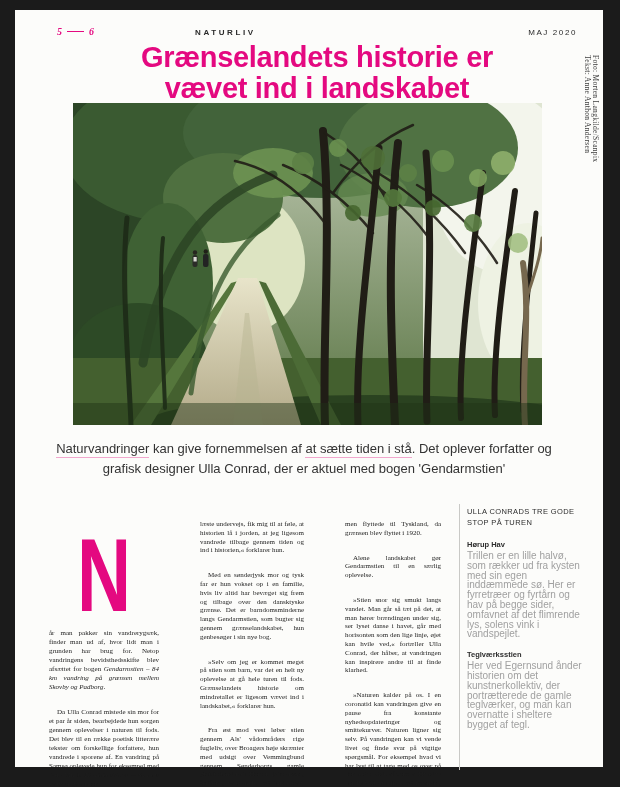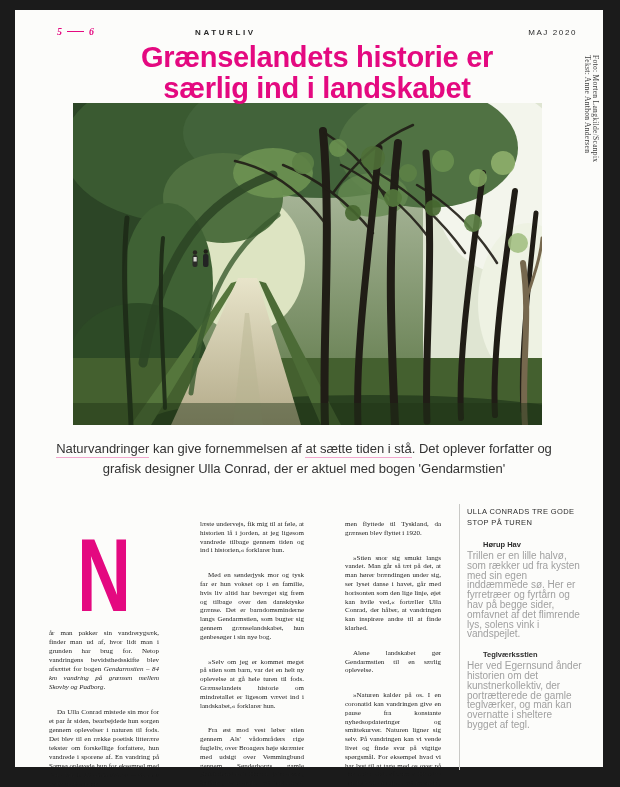--- a/index.html
+++ b/index.html
@@ -80,40 +80,40 @@
     font-family:"Liberation Sans",sans-serif;font-size:6.8px;line-height:10px;
     color:#8f8f8f;text-align:left;text-indent:0;margin:0;
   }
   
   .divider-v{position:absolute;left:444px;top:494px;width:1px;height:266px;background:#c9c9c6;}
   .sidebar{position:absolute;left:452px;top:494px;width:116px;}
   .sidebar h2{
     font-size:7.5px;line-height:10.5px;font-weight:normal;color:#2d2d2d;
     letter-spacing:0.4px;margin:3px 0 12px;
   }
-  .tip h3{font-size:7.5px;line-height:9px;font-weight:bold;color:#2d2d2d;margin:0 16px 2px;}
+  .tip h3{font-size:7.5px;line-height:9px;font-weight:bold;color:#2d2d2d;margin:0 0 2px;}
   .tip p{font-size:10px;line-height:9.8px;color:#a0a0a0;margin:0 0 11px;}
 </style>
 </head>
 <body style="--accent: #e40980;">
 
 <div class="stage">
   <div class="page">
 
     <div class="folio">
       <span>5</span>
       <span class="folio-dash"></span>
       <span>6</span>
     </div>
     <div class="section-label">NATURLIV</div>
     <div class="issue-date">MAJ 2020</div>
 
     <h1 class="headline">
       <span>Grænselandets historie er</span>
-      <span>særlig ind i landskabet</span>
+      <span>vævet ind i landskabet</span>
     </h1>
 
     <div class="photo">
       <svg viewBox="0 0 469 322" preserveAspectRatio="none">
         <defs>
           <linearGradient id="g-bg" x1="0" y1="0" x2="0" y2="1">
             <stop offset="0" stop-color="#c3ccb6"></stop>
               <stop offset="1" stop-color="#5a7544"></stop>
           </linearGradient>
           <linearGradient id="g-path" x1="0" y1="0" x2="0" y2="1">
@@ -209,22 +209,22 @@
         <p class="ind">»Hans tekster om Samsøs natur, som jeg</p>
       </div>
       <div class="col col2">
         <p>læste undervejs, fik mig til at føle, at historien lå i jorden, at jeg ligesom vandrede tilbage gennem tiden og ind i historien,« forklarer hun.</p>
         <p class="ind">Med en sønderjysk mor og tysk far er hun vokset op i en familie, hvis liv altid har bevæget sig frem og tilbage over den dansktyske grænse. Det er barndomsminderne langs Gendarmstien, som bugter sig gennem grænselandskabet, hun genbesøger i sin nye bog.</p>
         <p class="ind">»Selv om jeg er kommet meget på stien som barn, var det en helt ny oplevelse at gå hele turen til fods. Grænselandets historie om mindretallet er ligesom vævet ind i landskabet,« forklarer hun.</p>
         <p class="ind">Fra øst mod vest løber stien gennem Als' vådområders rige fugleliv, over Broagers høje skrænter med udsigt over Vemmingbund gennem Sønderborgs gamle gletsjerlandskab. Her er dybe skove, fyrtårne, vandmøller og bakkedrag. Stien gemmer også på kulturhistorie – for eksempel at Egernsund fra 1880 til 1920 var centrum for et kunstnerkollektiv, der bosatte sig netop her for at forevige de teglværker i Gråsten, der levede godt af istidsaflejringers perfekte balance mellem ler og sand. Kunstnerne levede et produktivt liv på den danske side af grænsen,</p>
       </div>
       <div class="col col3">
         <p>men flyttede til Tyskland, da grænsen blev flyttet i 1920.</p>
+        <p class="ind">Alene landskabet gør Gendarmstien til en særlig oplevelse.</p>
         <p class="ind">»Stien snor sig smukt langs vandet. Man går så tæt på det, at man hører brændingen under sig, ser lyset danse i havet, går med horisonten som den lige linje, øjet kan hvile ved,« fortæller Ulla Conrad, der håber, at vandringen kan inspirere andre til at finde klarhed.</p>
-        <p class="ind">Alene landskabet gør Gendarmstien til en særlig oplevelse.</p>
         <p class="ind">»Naturen kalder på os. I en coronatid kan vandringen give en pause fra konstante nyhedsopdateringer og smittekurver. Naturen ligner sig selv. På vandringen kan vi vende livet og finde svar på vigtige spørgsmål. For eksempel hvad vi har lyst til at tage med os over på den anden side af corona. Hvad vi har lyst til at slippe og forandre, nu, hvor vi har fået en anledning til at trække en streg i sandet på livets sti.«</p>
         <div class="footnote">
           <div class="footnote-bar"></div>
           <p>'Gendarmstien – 84 km vandring på grænsen mellem Skovby og Padborg' af Ulla Conrad udkommer i slutningen af maj på forlaget Hovedland.</p>
         </div>
       </div>
     </div>
 
     <div class="divider-v"></div>
     <aside class="sidebar">

